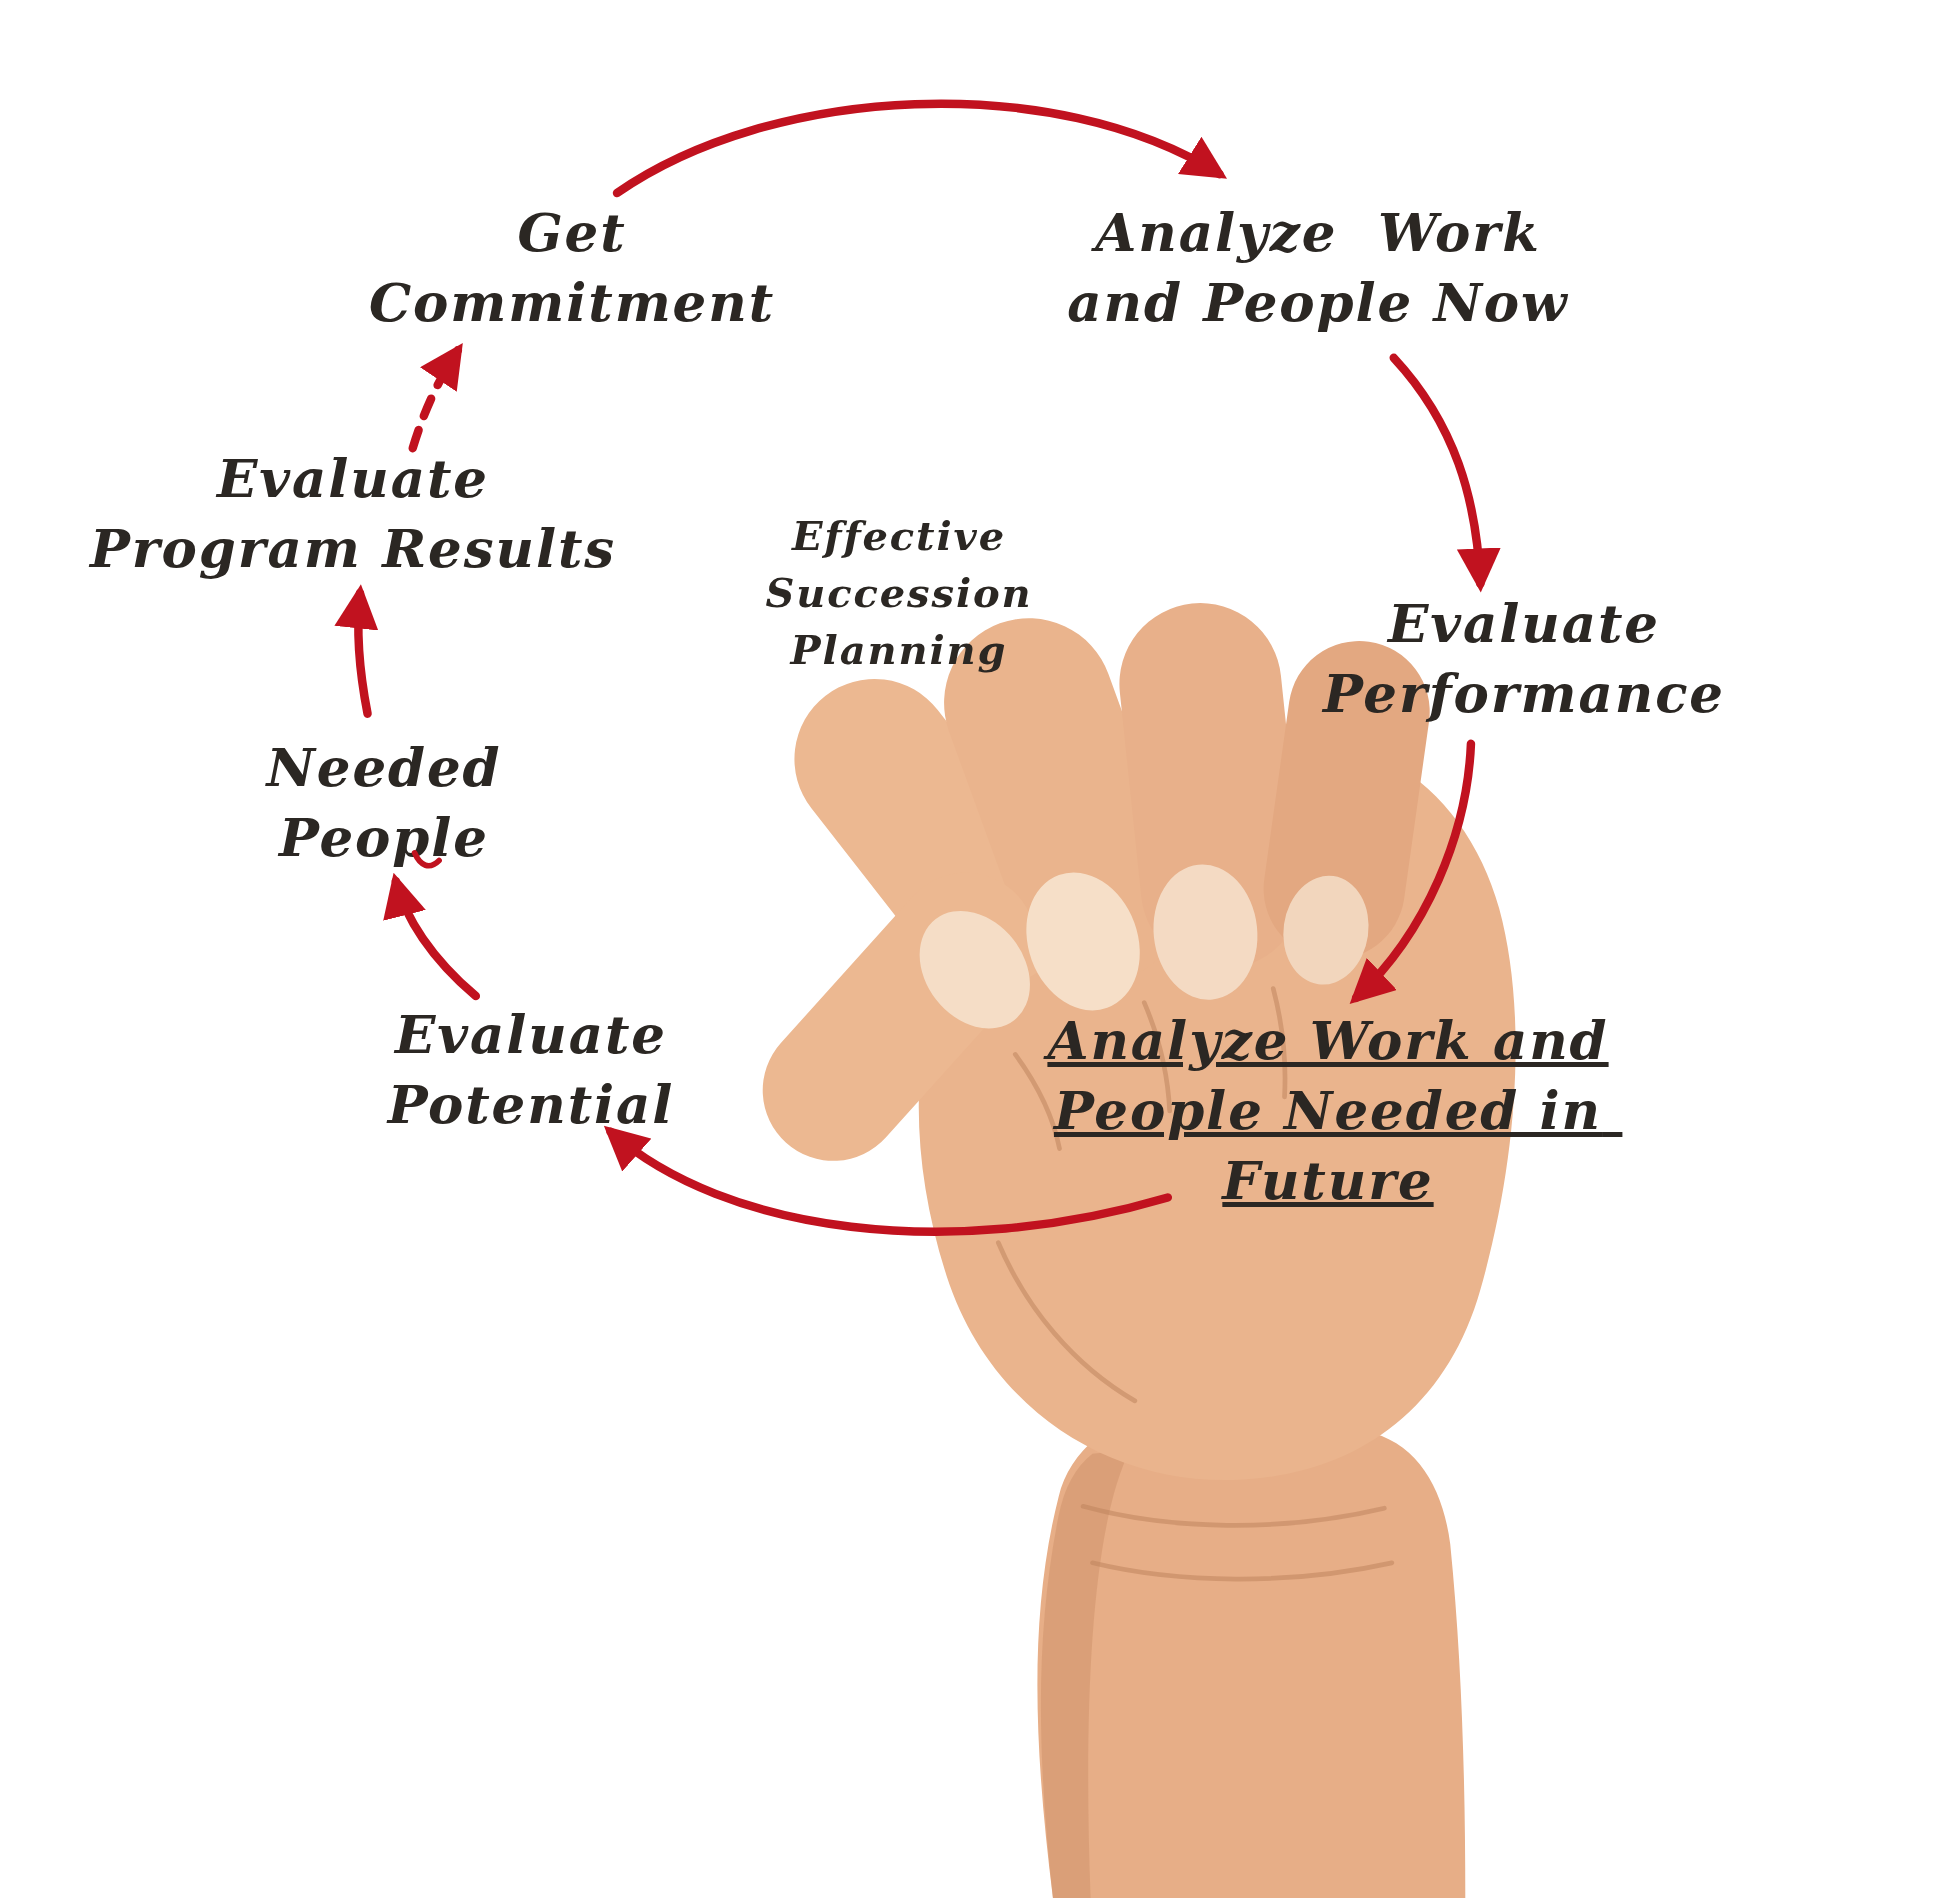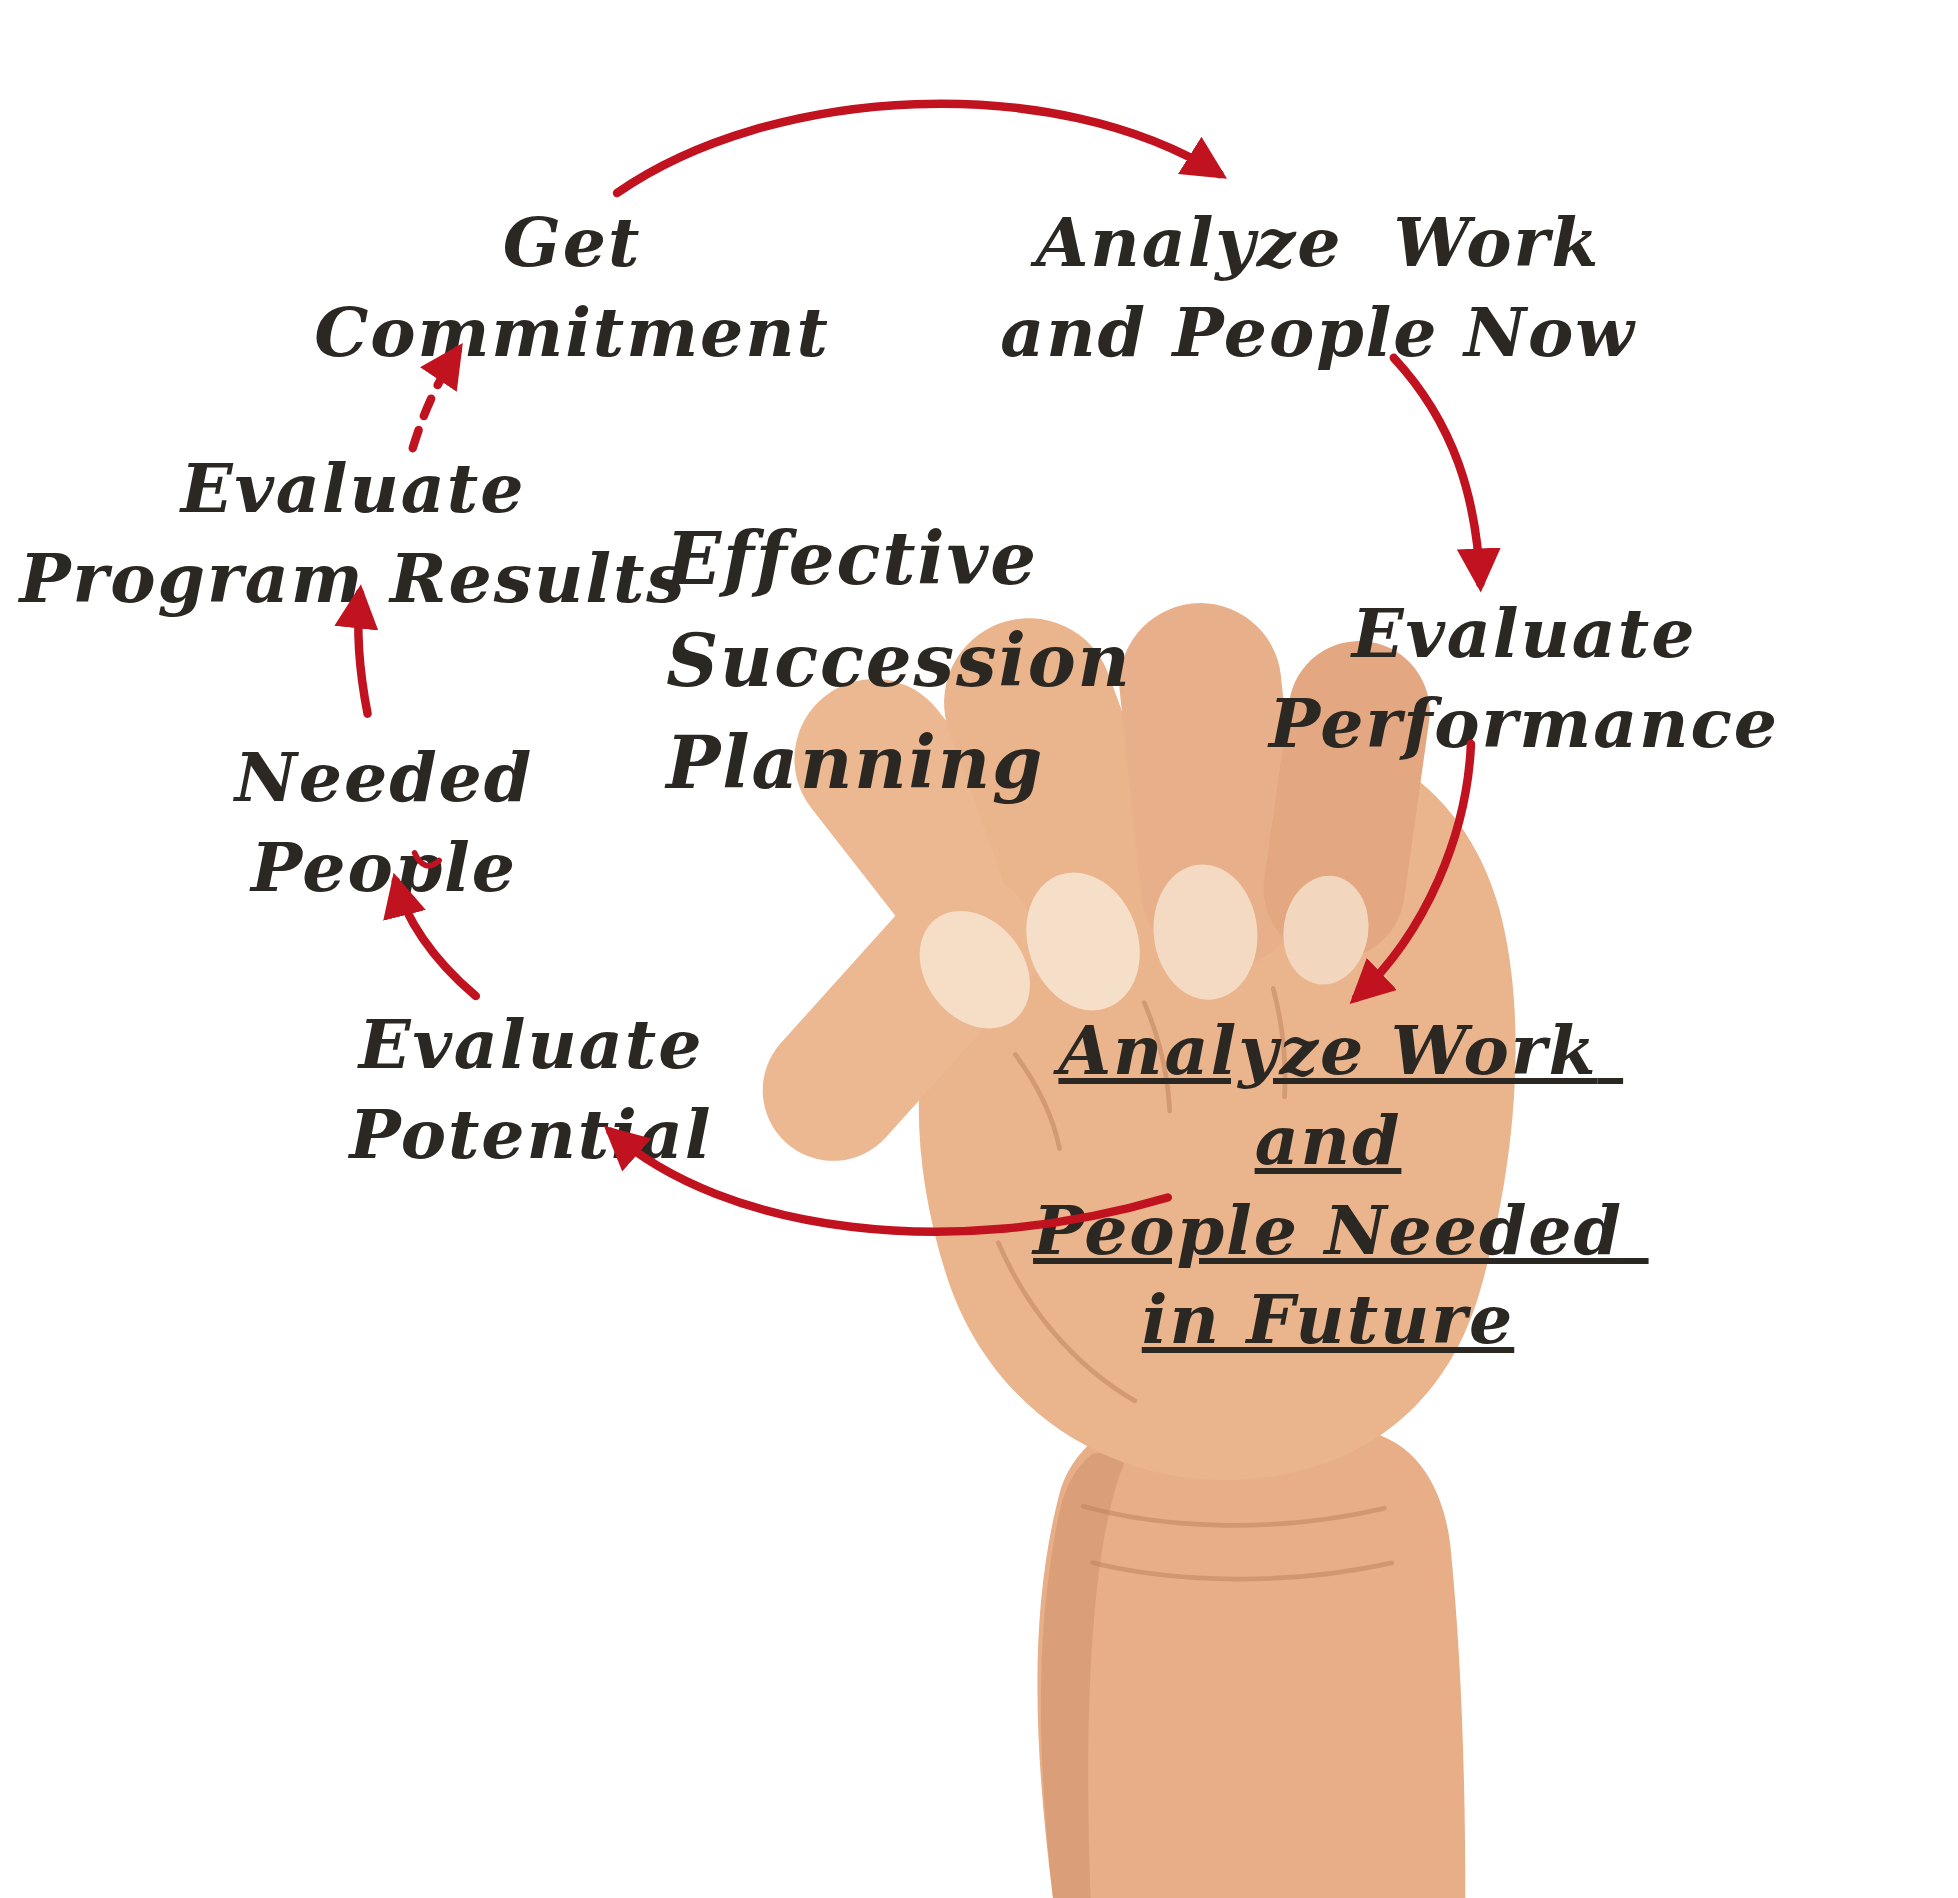--- a/index.html
+++ b/index.html
@@ -25,33 +25,33 @@
   .hand-layer   { z-index: 1; }
   .text-layer   { z-index: 2; }
   .arrow-layer  { z-index: 3; pointer-events: none; }
 
   .step-label {
     position: absolute;
     transform: translateX(-50%);
     text-align: center;
     font-style: italic;
     font-weight: bold;
-    font-size: 68px;
+    font-size: 53px;
     line-height: 1.32;
     letter-spacing: 1.9px;
     color: #2b2723;
     white-space: pre-wrap;
   }
   .diagram-title {
     position: absolute;
     transform: translateX(-50%);
-    text-align: left;
+    text-align: center;
     font-style: italic;
     font-weight: bold;
-    font-size: 72px;
+    font-size: 40px;
     line-height: 1.42;
     letter-spacing: 1.9px;
     color: #2b2723;
     white-space: pre-wrap;
   }
 
   
   #lbl-get-commitment            { left: 572px;  top: 198px; }
   #lbl-analyze-work-now          { left: 1318px; top: 198px; }
   #lbl-evaluate-performance      { left: 1524px; top: 589px; }

